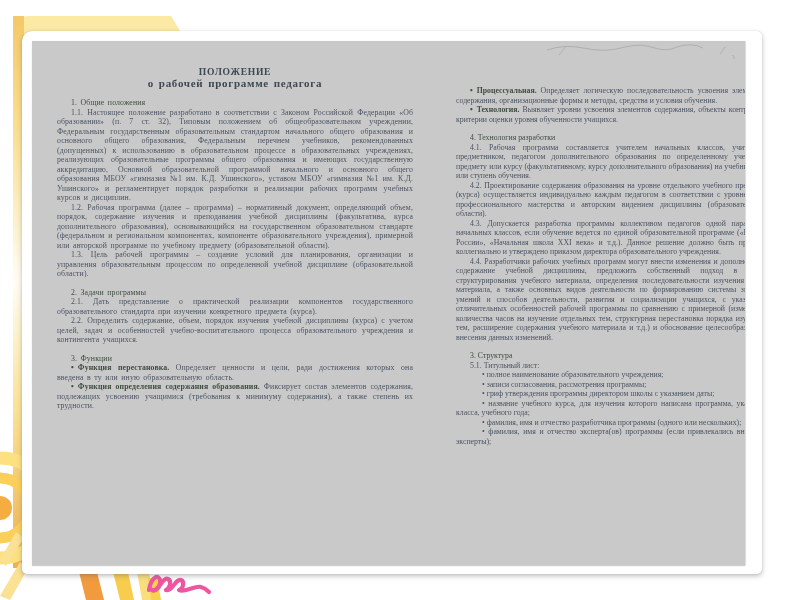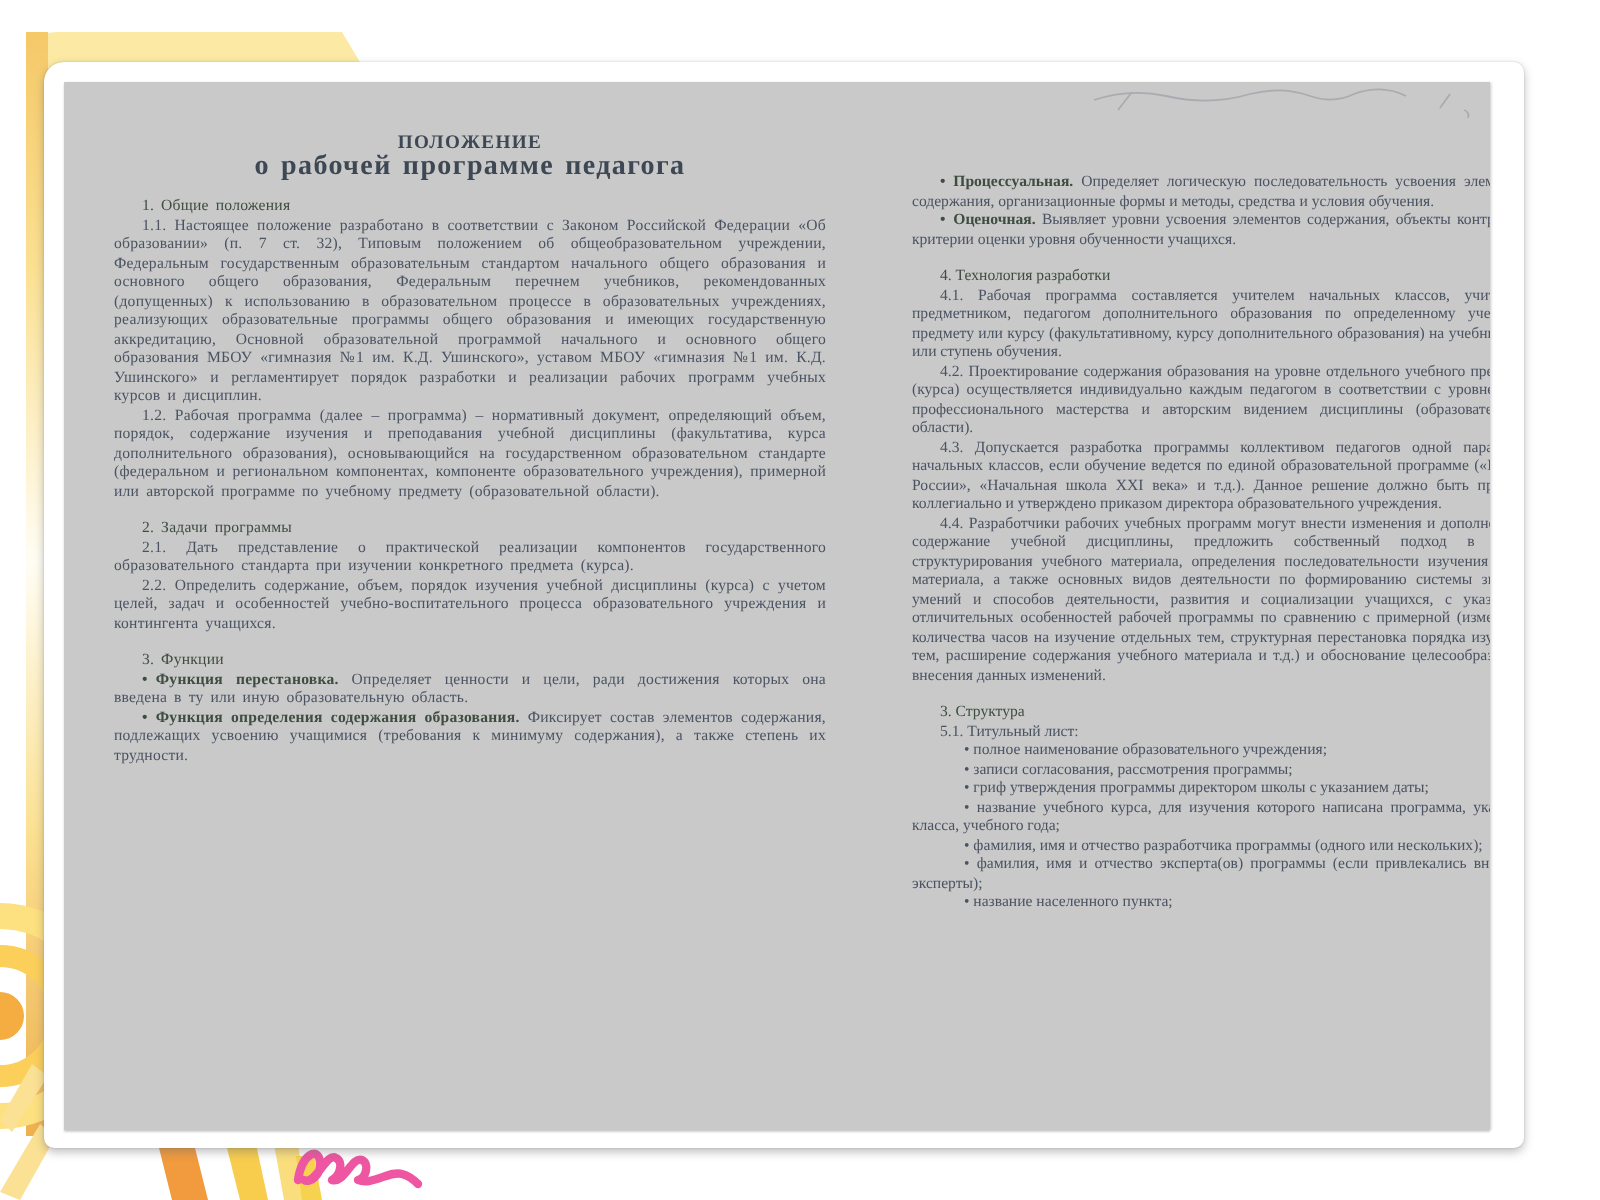--- a/index.html
+++ b/index.html
@@ -14,21 +14,21 @@
         background:#c9c9c9;overflow:hidden;
         box-shadow:0 1px 1px rgba(0,0,0,.18), 1px 0 1px rgba(0,0,0,.10);}
   .scribble-svg{position:absolute;left:0;top:0;}
   .col{position:absolute;color:#4a5362;font-size:7.8px;line-height:9.5px;
        text-align:justify;}
   .col-left{left:25px;top:20px;width:356px;word-spacing:1.4px;letter-spacing:.12px;}
   .col-right{left:394px;top:45px;width:310px;margin-left:30px;}
   .doc-title{text-align:center;font-weight:bold;color:#3d4854;
              margin:6px 0 10px 0;letter-spacing:.7px;}
   .doc-title .t1{font-size:9.6px;}
-  .doc-title .t2{font-size:14px;margin-top:2px;}
+  .doc-title .t2{font-size:11px;margin-top:2px;}
   .col p{margin:0;text-indent:14px;}
   .col p.h{font-weight:normal;color:#3e4d40;margin-top:9px;}
   .col p.sub{text-indent:26px;}
   .col b.lead{color:#3e4d40;}
 </style>
 </head>
 <body>
 
 <div class="canvas">
 
@@ -86,45 +86,45 @@
 
       <div class="col col-left">
         <div class="doc-title">
           <div class="t1">ПОЛОЖЕНИЕ</div>
           <div class="t2">о рабочей программе педагога</div>
         </div>
         <div id="col-left-blocks">
             <p class="h">1. Общие положения</p>
             <p class="p">1.1. Настоящее положение разработано в соответствии с Законом Российской Федерации «Об образовании» (п. 7 ст. 32), Типовым положением об общеобразовательном учреждении, Федеральным государственным образовательным стандартом начального общего образования и основного общего образования, Федеральным перечнем учебников, рекомендованных (допущенных) к использованию в образовательном процессе в образовательных учреждениях, реализующих образовательные программы общего образования и имеющих государственную аккредитацию, Основной образовательной программой начального и основного общего образования МБОУ «гимназия №1 им. К.Д. Ушинского», уставом МБОУ «гимназия №1 им. К.Д. Ушинского» и регламентирует порядок разработки и реализации рабочих программ учебных курсов и дисциплин.</p>
             <p class="p">1.2. Рабочая программа (далее – программа) – нормативный документ, определяющий объем, порядок, содержание изучения и преподавания учебной дисциплины (факультатива, курса дополнительного образования), основывающийся на государственном образовательном стандарте (федеральном и региональном компонентах, компоненте образовательного учреждения), примерной или авторской программе по учебному предмету (образовательной области).</p>
+            <p class="p">1.3. Цель рабочей программы – создание условий для планирования, организации и управления образовательным процессом по определенной учебной дисциплине (образовательной области).</p>
             <p class="h">2. Задачи программы</p>
             <p class="p">2.1. Дать представление о практической реализации компонентов государственного образовательного стандарта при изучении конкретного предмета (курса).</p>
             <p class="p">2.2. Определить содержание, объем, порядок изучения учебной дисциплины (курса) с учетом целей, задач и особенностей учебно-воспитательного процесса образовательного учреждения и контингента учащихся.</p>
             <p class="h">3. Функции</p>
             <p class="p bullet"><b class="lead">• Функция перестановка. </b>Определяет ценности и цели, ради достижения которых она введена в ту или иную образовательную область.</p>
             <p class="p bullet"><b class="lead">• Функция определения содержания образования. </b>Фиксирует состав элементов содержания, подлежащих усвоению учащимися (требования к минимуму содержания), а также степень их трудности.</p>
           </div>
       </div>
 
       <div class="col col-right">
         <div id="col-right-blocks">
             <p class="p bullet"><b class="lead">• Процессуальная. </b>Определяет логическую последовательность усвоения элементов содержания, организационные формы и методы, средства и условия обучения.</p>
-            <p class="p bullet"><b class="lead">• Оценочная. </b>Выявляет уровни усвоения элементов содержания, объекты контроля и критерии оценки уровня обученности учащихся.</p>
+            <p class="p bullet"><b class="lead">• Технология. </b>Выявляет уровни усвоения элементов содержания, объекты контроля и критерии оценки уровня обученности учащихся.</p>
             <p class="h">4. Технология разработки</p>
             <p class="p">4.1. Рабочая программа составляется учителем начальных классов, учителем-предметником, педагогом дополнительного образования по определенному учебному предмету или курсу (факультативному, курсу дополнительного образования) на учебный год или ступень обучения.</p>
             <p class="p">4.2. Проектирование содержания образования на уровне отдельного учебного предмета (курса) осуществляется индивидуально каждым педагогом в соответствии с уровнем его профессионального мастерства и авторским видением дисциплины (образовательной области).</p>
             <p class="p">4.3. Допускается разработка программы коллективом педагогов одной параллели начальных классов, если обучение ведется по единой образовательной программе («Школа России», «Начальная школа XXI века» и т.д.). Данное решение должно быть принято коллегиально и утверждено приказом директора образовательного учреждения.</p>
             <p class="p">4.4. Разработчики рабочих учебных программ могут внести изменения и дополнения в содержание учебной дисциплины, предложить собственный подход в части структурирования учебного материала, определения последовательности изучения этого материала, а также основных видов деятельности по формированию системы знаний, умений и способов деятельности, развития и социализации учащихся, с указанием отличительных особенностей рабочей программы по сравнению с примерной (изменение количества часов на изучение отдельных тем, структурная перестановка порядка изучения тем, расширение содержания учебного материала и т.д.) и обоснование целесообразности внесения данных изменений.</p>
             <p class="h">3. Структура</p>
             <p class="p">5.1. Титульный лист:</p>
             <p class="p sub">• полное наименование образовательного учреждения;</p>
             <p class="p sub">• записи согласования, рассмотрения программы;</p>
             <p class="p sub">• гриф утверждения программы директором школы с указанием даты;</p>
             <p class="p sub">• название учебного курса, для изучения которого написана программа, указание класса, учебного года;</p>
             <p class="p sub">• фамилия, имя и отчество разработчика программы (одного или нескольких);</p>
             <p class="p sub">• фамилия, имя и отчество эксперта(ов) программы (если привлекались внешние эксперты);</p>
-            <p class="p sub">• название населенного пункта;</p>
           </div>
       </div>
 
     </div>
   </div>
 </div>
 
 </body></html>

